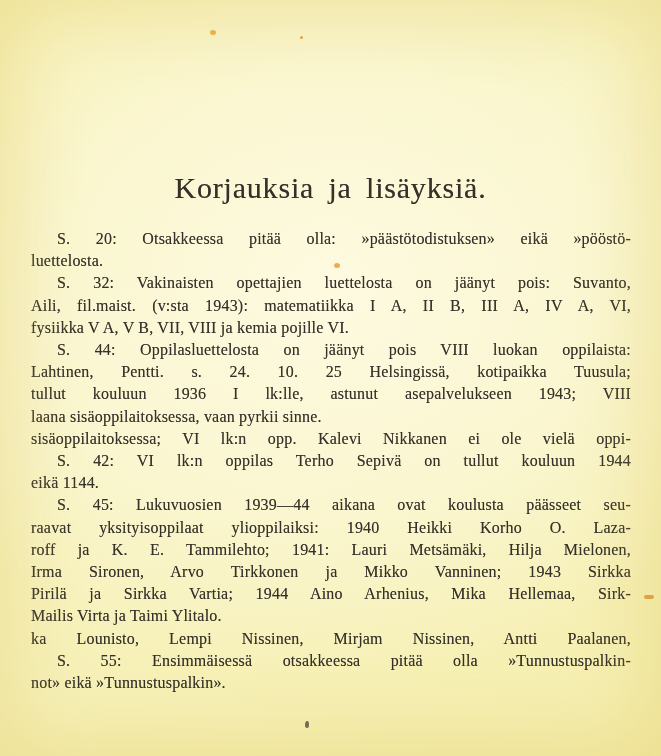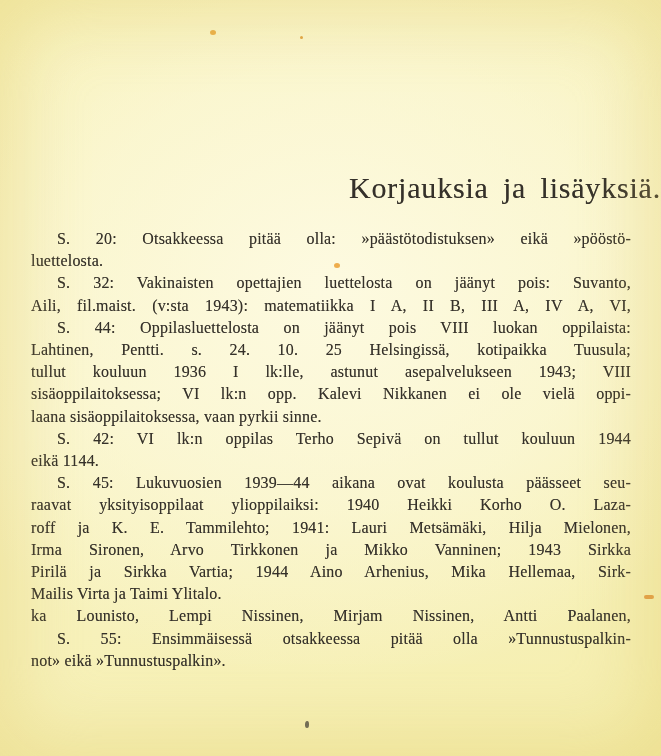--- a/index.html
+++ b/index.html
@@ -23,21 +23,21 @@
     position: absolute;
     inset: 0;
     pointer-events: none;
     box-shadow: inset 0 0 70px 18px rgba(222,198,92,0.33);
   }
   .title {
     position: absolute;
     top: 171px;
     left: 0;
     width: 100%;
-    text-align: right;
+    text-align: center;
     font-size: 30px;
     letter-spacing: 0.8px;
     word-spacing: 6px;
     color: var(--ink, #35312a);
     text-shadow: 0 0 0.6px rgba(53,49,42,0.55);
   }
   .body-text {
     position: absolute;
     top: 228px;
     left: 31px;
@@ -57,25 +57,26 @@
 </head>
 <body>
 
 <div class="page">
   <div class="title">Korjauksia ja lisäyksiä.</div>
   <div class="body-text">
       <div class="line indent just"><span>S. 20: Otsakkeessa pitää olla: »päästötodistuksen» eikä »pööstö-</span></div>
       <div class="line"><span>luettelosta.</span></div>
       <div class="line indent just"><span>S. 32: Vakinaisten opettajien luettelosta on jäänyt pois: </span><span class="it">Suvanto,</span></div>
       <div class="line just"><span class="it">Aili,</span><span> fil.maist. (v:sta 1943): matematiikka I A, II B, III A, IV A, VI,</span></div>
+      <div class="line"><span>fysiikka V A, V B, VII, VIII ja kemia pojille VI.</span></div>
       <div class="line indent just"><span>S. 44: Oppilasluettelosta on jäänyt pois VIII luokan oppilaista:</span></div>
       <div class="line just"><span class="it">Lahtinen, Pentti.</span><span> s. 24. 10. 25 Helsingissä, kotipaikka Tuusula;</span></div>
       <div class="line just"><span>tullut kouluun 1936 I lk:lle, astunut asepalvelukseen 1943; VIII</span></div>
+      <div class="line"><span>laana sisäoppilaitoksessa, vaan pyrkii sinne.</span></div>
       <div class="line just"><span>sisäoppilaitoksessa; VI lk:n opp. </span><span class="it">Kalevi Nikkanen</span><span> ei ole vielä oppi-</span></div>
-      <div class="line"><span>laana sisäoppilaitoksessa, vaan pyrkii sinne.</span></div>
       <div class="line indent just"><span>S. 42: VI lk:n oppilas </span><span class="it">Terho Sepivä</span><span> on tullut kouluun 1944</span></div>
       <div class="line"><span>eikä 1144.</span></div>
       <div class="line indent just"><span>S. 45: Lukuvuosien 1939—44 aikana ovat koulusta päässeet seu-</span></div>
       <div class="line just"><span>raavat yksityisoppilaat ylioppilaiksi: 1940 Heikki Korho O. Laza-</span></div>
       <div class="line just"><span>roff ja K. E. Tammilehto; 1941: Lauri Metsämäki, Hilja Mielonen,</span></div>
       <div class="line just"><span>Irma Sironen, Arvo Tirkkonen ja Mikko Vanninen; 1943 Sirkka</span></div>
       <div class="line just"><span>Pirilä ja Sirkka Vartia; 1944 Aino Arhenius, Mika Hellemaa, Sirk-</span></div>
       <div class="line"><span>Mailis Virta ja Taimi Ylitalo.</span></div>
       <div class="line just"><span>ka Lounisto, Lempi Nissinen, Mirjam Nissinen, Antti Paalanen,</span></div>
       <div class="line indent just"><span>S. 55: Ensimmäisessä otsakkeessa pitää olla »Tunnustuspalkin-</span></div>

